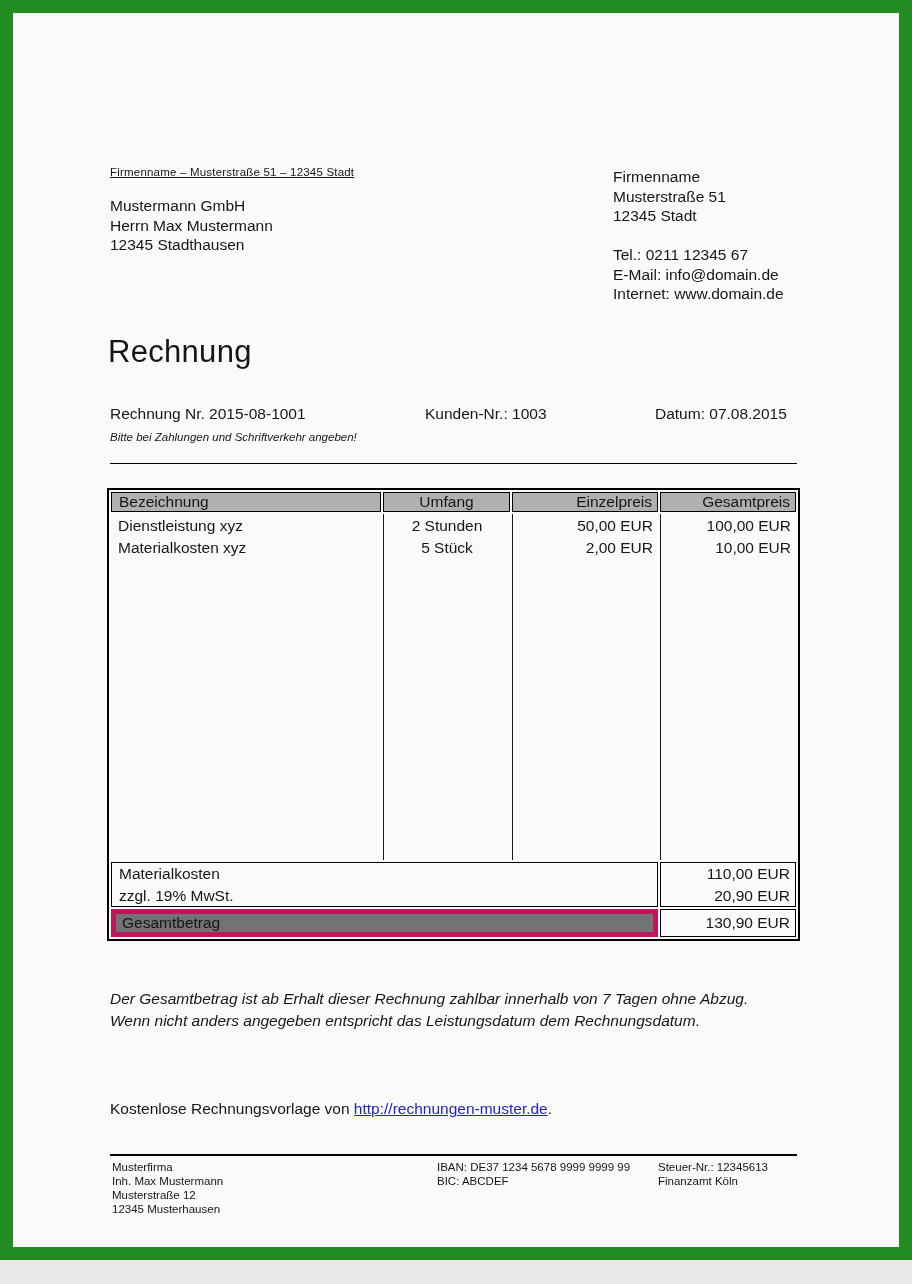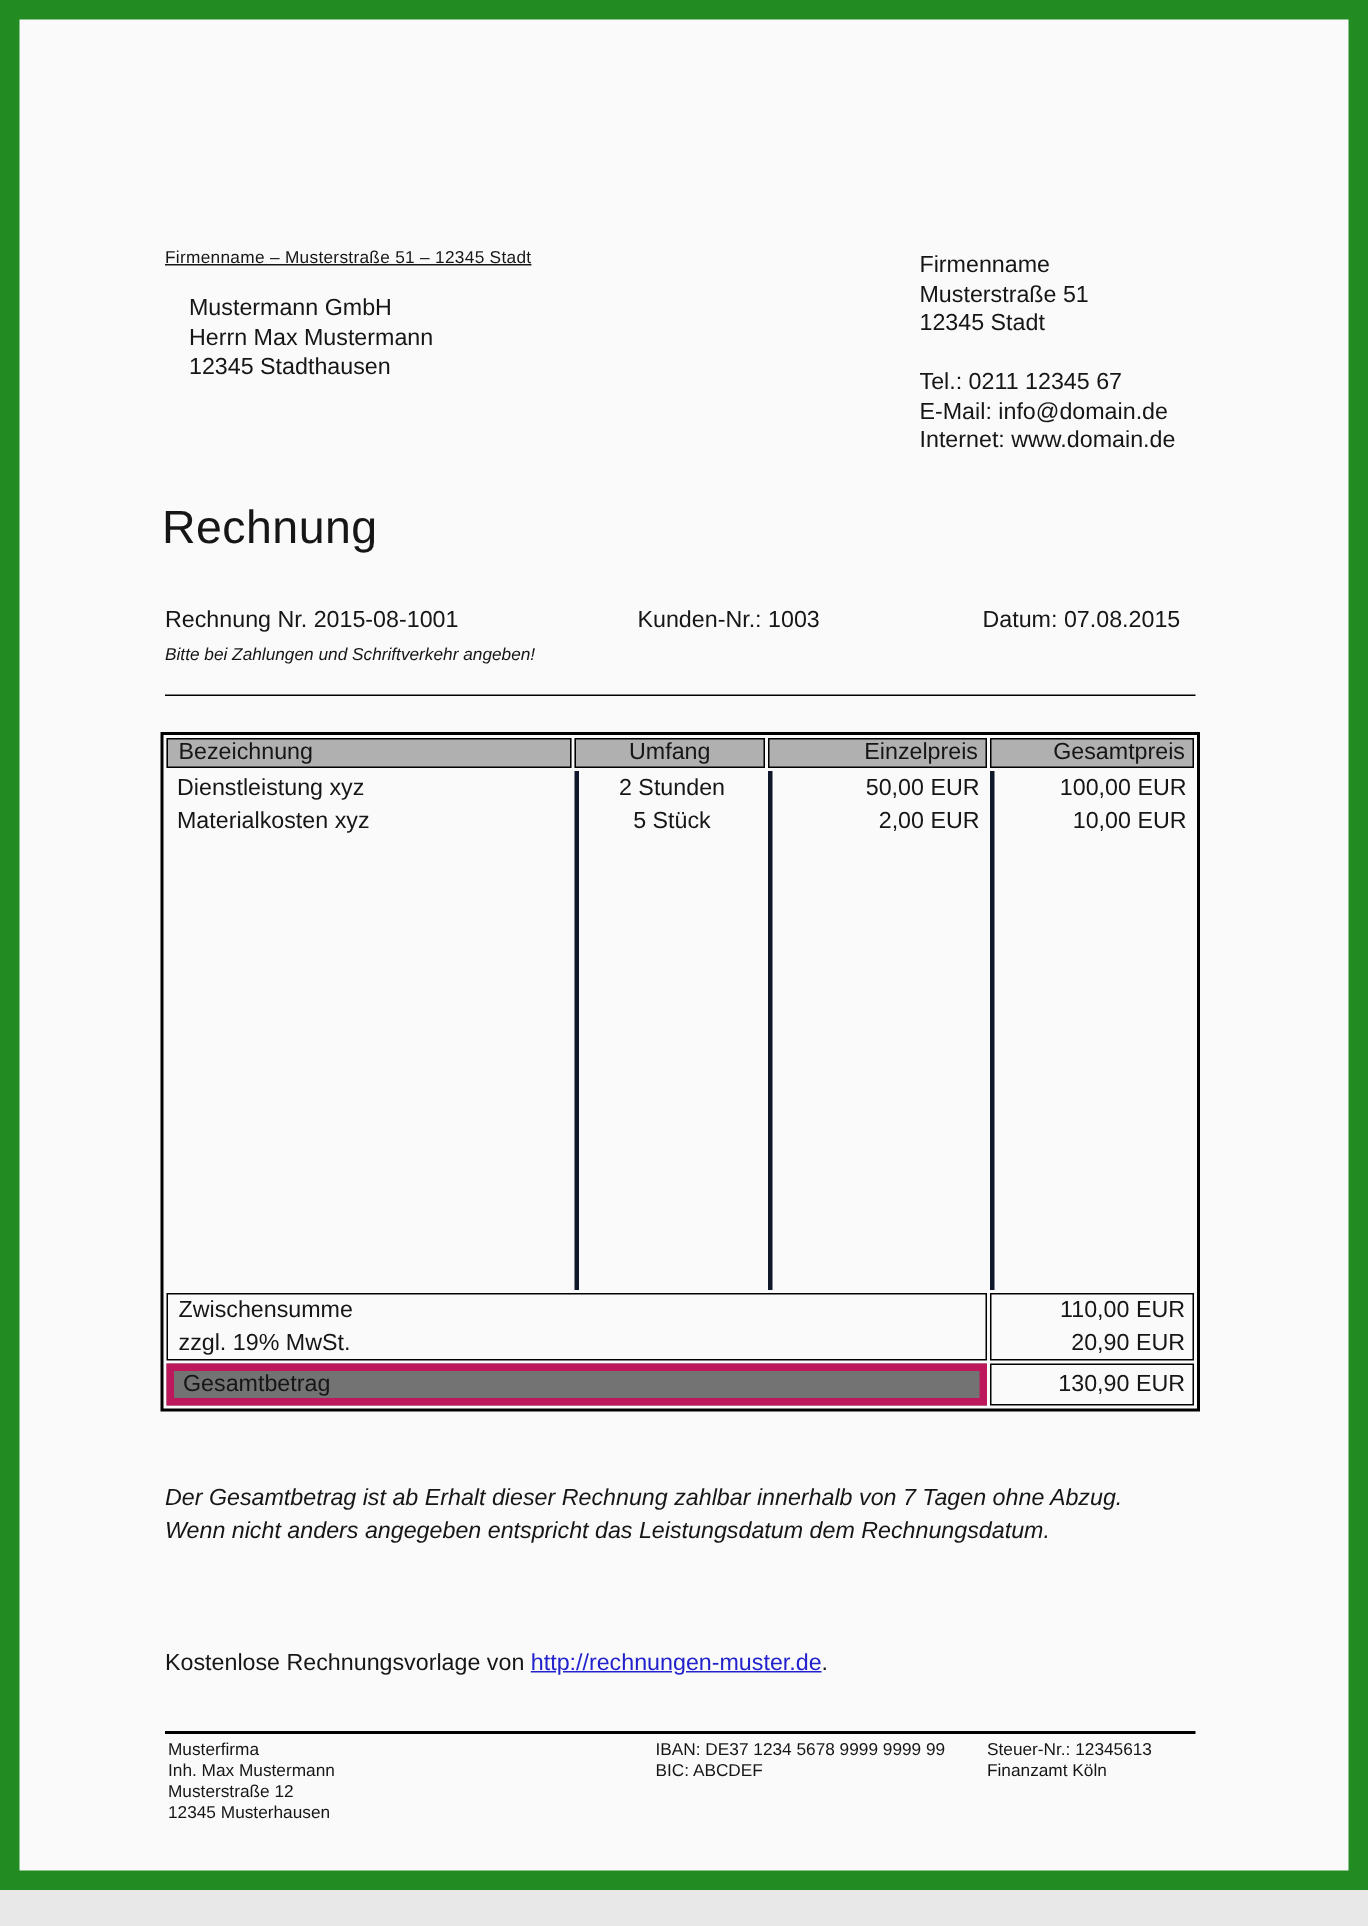--- a/index.html
+++ b/index.html
@@ -16,21 +16,21 @@
   }
   .abs { position: absolute; }
 
   
   .sender-line {
     left: 97px; top: 153px;
     font-size: 11.5px;
     text-decoration: underline;
     letter-spacing: .2px;
   }
-  .recipient { left: 97px; top: 183px; font-size: 15.5px; line-height: 19.5px; margin-left: 16px; }
+  .recipient { left: 97px; top: 183px; font-size: 15.5px; line-height: 19.5px; }
   .company   { left: 600px; top: 154px; font-size: 15.5px; line-height: 19.5px; }
   .company .spacer { height: 19.5px; }
 
   .page-title {
     left: 95px; top: 321px;
     font-size: 31px;
     font-weight: 400;
     letter-spacing: .3px;
   }
 
@@ -64,21 +64,21 @@
     background: #b0b0b0;
     border: 1px solid #000;
     font-weight: 400;
     height: 20px;
     overflow: hidden;
   }
   th.c1, td.c1 { text-align: left;  padding-left: 7px; }
   th.c2, td.c2 { text-align: center; }
   th.c3, td.c3, th.c4, td.c4 { text-align: right; padding-right: 5px; }
   td.body-cell { height: 346px; vertical-align: top; line-height: 21.5px; padding-top: 1px; }
-  td.b2 { border-left: 3px solid #0f172a; }
+  td.b2 { border-left: 1px solid #0f172a; }
   td.sum-label { border: 1px solid #000; line-height: 21.5px; padding-left: 7px; }
   td.sum-val   { border: 1px solid #000; line-height: 21.5px; text-align: right; padding-right: 5px; }
   td.total-label { border: 5px solid #be185d; background: #737373; height: 20px; padding-left: 6px; }
   td.total-val   { border: 1px solid #000; height: 20px; text-align: right; padding-right: 5px; }
 
   
   .terms { left: 97px; top: 975px; width: 662px; font-size: 15.5px; line-height: 21.5px; font-style: italic; }
   .credit { left: 97px; top: 1087px; font-size: 15.5px; }
   .credit a { color: #2222cc; text-decoration: underline; cursor: pointer; }
 
@@ -158,21 +158,21 @@
         <div>50,00 EUR</div>
         <div>2,00 EUR</div>
       </td>
       <td class="body-cell c4 b2">
         <div>100,00 EUR</div>
         <div>10,00 EUR</div>
       </td>
     </tr>
     <tr>
       <td class="sum-label" colspan="3">
-        <div>Zwischensumme</div>
+        <div>Materialkosten</div>
         <div>zzgl. 19% MwSt.</div>
       </td>
       <td class="sum-val">
         <div>110,00 EUR</div>
         <div>20,90 EUR</div>
       </td>
     </tr>
     <tr>
       <td class="total-label" colspan="3">Gesamtbetrag</td>
       <td class="total-val">130,90 EUR</td>

